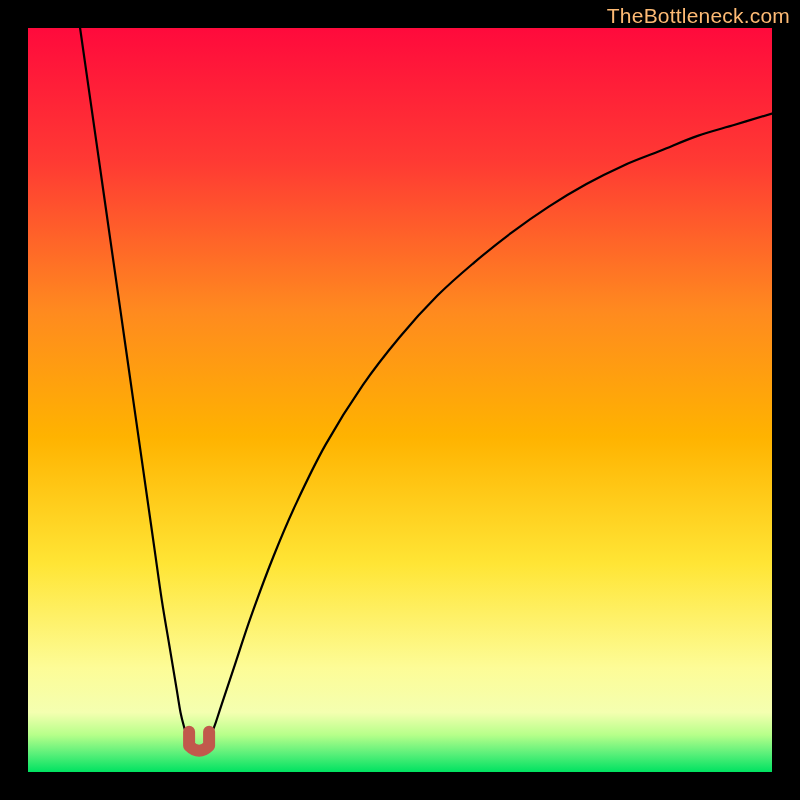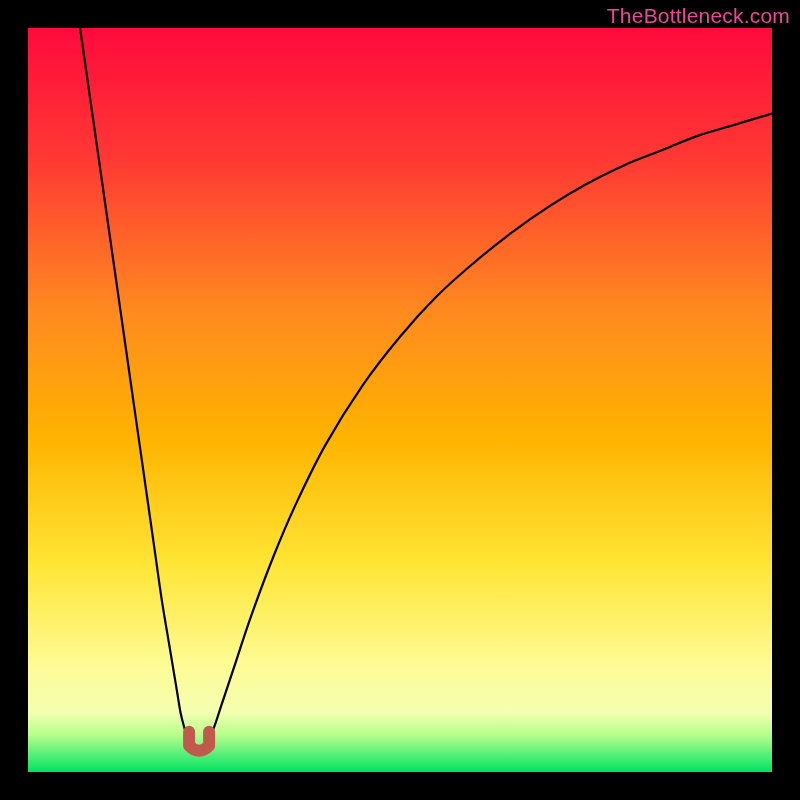--- a/index.html
+++ b/index.html
@@ -17,21 +17,21 @@
     width: 744px;
     height: 744px;
     background: #000;
   }
   .watermark {
     position: absolute;
     top: 4px;
     right: 10px;
     font-family: Arial, Helvetica, sans-serif;
     font-size: 21px;
-    color: #ec4899;
+    color: #fdba74;
     letter-spacing: 0.2px;
     z-index: 10;
   }
   svg {
     display: block;
     width: 744px;
     height: 744px;
   }
 </style>
 </head>

